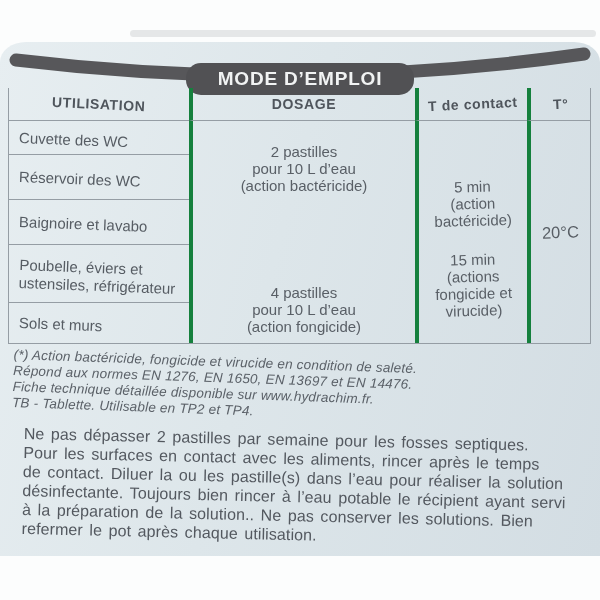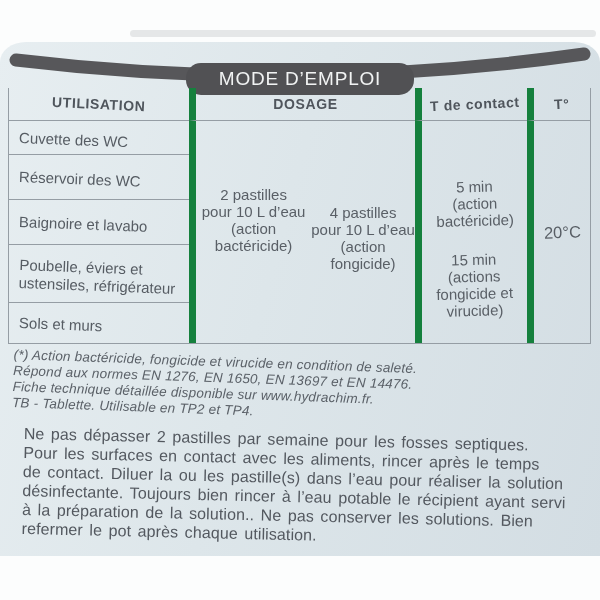--- a/index.html
+++ b/index.html
@@ -22,58 +22,58 @@
   
   .label{
     position:absolute;top:42px;left:0;right:0;bottom:44px;
     background:linear-gradient(105deg,#e7eef1 0%,#dde6ea 45%,#d3dde3 100%);
     border-radius:26px 26px 0 0 / 20px 20px 0 0;
   }
 
   .band-svg{position:absolute;top:40px;left:0;width:600px;height:80px;}
   .band-title{
     position:absolute;top:63px;left:186px;width:228px;height:32px;
-    line-height:32px;text-align:center;color:#f1f3f3;font-size:19px;font-weight:normal;
+    line-height:32px;text-align:center;color:#f1f3f3;font-size:19px;font-weight:bold;
     letter-spacing:0.8px;white-space:nowrap;
   }
 
   
   .table{
     position:absolute;top:88px;left:8px;width:581px;
     display:grid;
     grid-template-columns:180px 226px 112px 63px;
     grid-template-rows:33px 34px 45px 45px 58px 40px;
     border:1px solid #959da4;border-top:none;
     color:#565c63;
   }
   .cell{box-sizing:border-box;}
   .hcell{
     display:flex;align-items:center;justify-content:center;
     border-bottom:1px solid #959da4;
     font-weight:bold;font-size:14px;color:#4f555c;letter-spacing:0.6px;
     white-space:nowrap;
   }
-  .bl{border-left:7px solid #15803d;}
+  .bl{border-left:4px solid #15803d;}
   .u-cell{
     display:flex;align-items:center;padding-left:10px;
     border-bottom:1px solid #959da4;font-size:15px;white-space:pre-line;line-height:18px;
   }
   .u-cell.last{border-bottom:none;}
   .u-cell span{display:inline-block;transform:rotate(2.2deg);transform-origin:0 50%;}
   .tiltR{display:inline-block;transform:rotate(2.8deg);}
   .tiltL{display:inline-block;transform:rotate(-2.8deg);}
   .merged{grid-row:2/7;}
-  .dosage-cell{grid-column:2;display:flex;align-items:center;padding-top:22px;}
+  .dosage-cell{grid-column:2;display:flex;flex-direction:column;align-items:center;padding-top:22px;}
   .contact-cell{grid-column:3;display:flex;flex-direction:column;align-items:center;padding-top:57px;}
   .temp-cell{grid-column:4;display:flex;align-items:center;justify-content:center;}
   .group{
     text-align:center;font-size:15px;line-height:17px;white-space:pre-line;color:#595f66;
   }
   .dosage-cell .group:nth-child(1){margin-bottom:46px;}
-  .dosage-cell .group:nth-child(2){margin-bottom:10px;}
+  .dosage-cell .group:nth-child(2){margin-bottom:10px;margin-top:44px;}
   .contact-cell .group{transform:rotate(-1.5deg);}
   .contact-cell .group:nth-child(1){margin-bottom:22px;}
   .temp{font-size:16.5px;color:#585e65;transform:rotate(-2deg);}
 
   
   .footnotes{
     position:absolute;top:347px;left:14px;width:560px;
     transform:rotate(2deg);transform-origin:0 0;
     font-style:italic;font-size:13.5px;line-height:16px;color:#5b6168;
     letter-spacing:0.2px;

